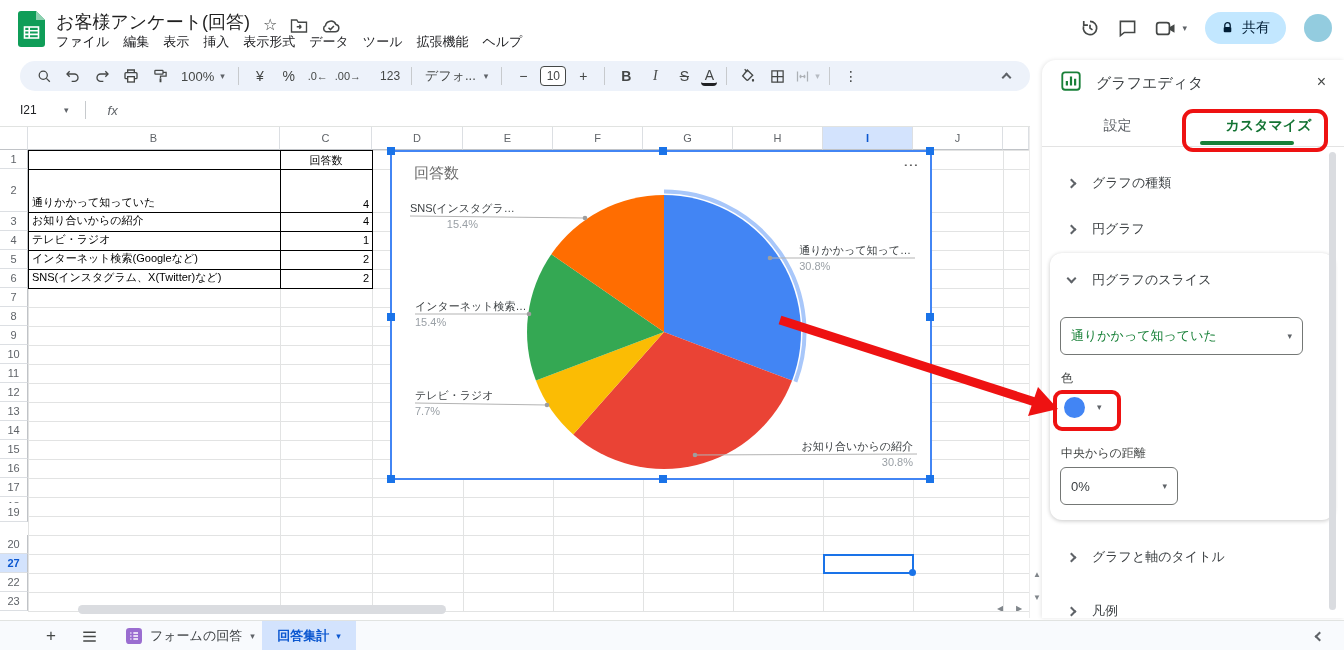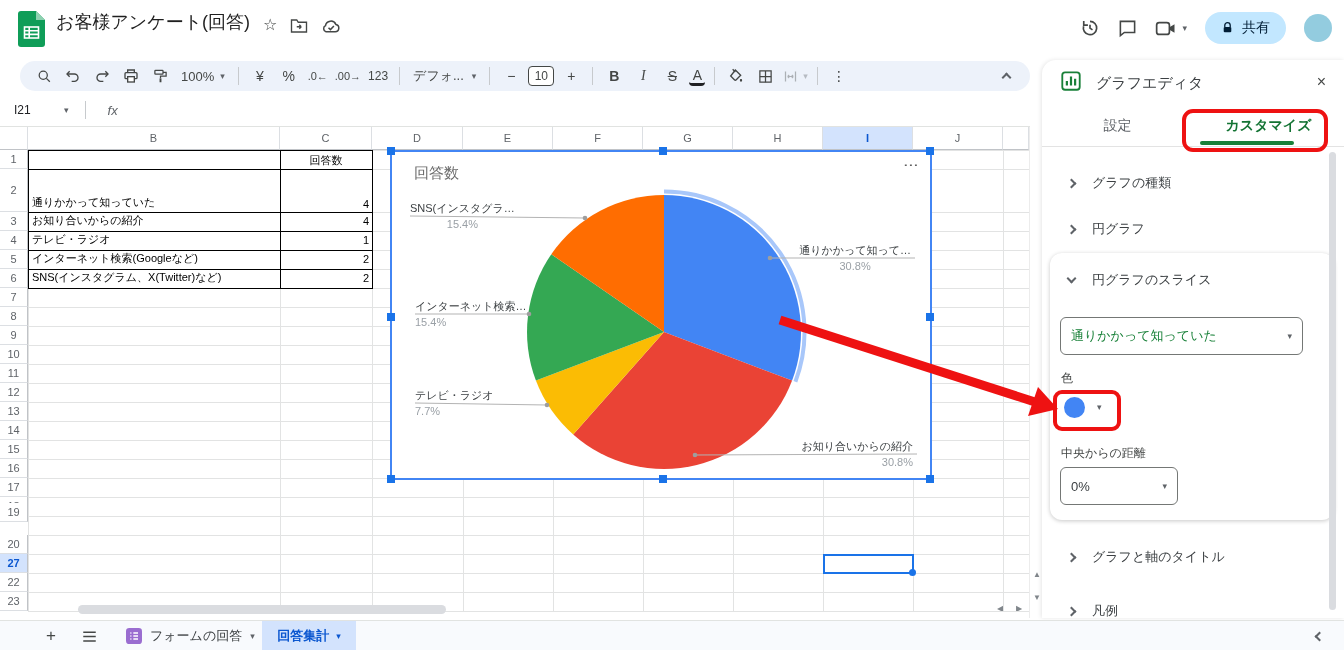--- a/index.html
+++ b/index.html
@@ -26,21 +26,21 @@
   .caret{font-size:9px;color:#5f6368;line-height:1;}
   .fsize-box{width:26px;height:20px;border:1px solid #444746;border-radius:4px;display:flex;align-items:center;justify-content:center;font-size:12px;color:#444746;background:#fff;}
   .chev{display:inline-block;width:7px;height:7px;border-right:2px solid #5f6368;border-bottom:2px solid #5f6368;}
   .chev.r{transform:rotate(-45deg);}
   .chev.d{transform:rotate(45deg);}
   .chev.u{transform:rotate(-135deg);}
   .chev.l{transform:rotate(135deg);}
   
   #formula-bar{position:absolute;left:0;top:94px;width:1030px;height:33px;background:#fff;border-bottom:1px solid #e1e3e1;
                display:flex;align-items:center;}
-  .cellref{width:64px;padding-left:14px;font-size:12px;color:#202124;}
+  .cellref{width:64px;padding-left:20px;font-size:12px;color:#202124;}
   .fx{font-style:italic;font-size:13px;color:#5f6368;margin-left:18px;}
   
   #grid-area{position:absolute;left:0;top:127px;width:1030px;height:491px;background:#fff;overflow:hidden;}
   .colhead{position:absolute;top:0;height:23px;background:#fff;border-right:1px solid #dcdfe3;border-bottom:1px solid #c0c3c7;
            display:flex;align-items:center;justify-content:center;font-size:11px;color:#5f6368;z-index:4;}
   .colhead.sel{background:#d3e3fd;color:#0b57d0;font-weight:bold;}
   .rowhead{position:absolute;left:0;width:28px;background:#fff;border-right:1px solid #c0c3c7;border-bottom:1px solid #dcdfe3;
            display:flex;align-items:center;justify-content:center;font-size:11px;color:#5f6368;z-index:4;}
   .rowhead.sel{background:#d3e3fd;color:#0b57d0;font-weight:bold;}
   .vline{position:absolute;width:1px;background:#e2e3e3;z-index:1;}
@@ -109,20 +109,31 @@
           <path d="M9 11h6m0 0l-2.6-2.6M15 11l-2.6 2.6" stroke="#444746" stroke-width="1.8" fill="none"></path>
         </svg>
     </span>
     <span class="t-icn">
       <svg width="20" height="16" viewBox="0 0 24 18">
           <path d="M6 16h11a4.5 4.5 0 0 0 .8-8.9A6.5 6.5 0 0 0 5.4 8.6 4 4 0 0 0 6 16z" fill="none" stroke="#444746" stroke-width="1.8"></path>
           <path d="M9 11l2.3 2.3L15.5 9" stroke="#444746" stroke-width="1.8" fill="none"></path>
         </svg>
     </span>
   </div>
+  <div id="menu-row">
+      <span class="menu-item">ファイル</span>
+      <span class="menu-item">編集</span>
+      <span class="menu-item">表示</span>
+      <span class="menu-item">挿入</span>
+      <span class="menu-item">表示形式</span>
+      <span class="menu-item">データ</span>
+      <span class="menu-item">ツール</span>
+      <span class="menu-item">拡張機能</span>
+      <span class="menu-item">ヘルプ</span>
+    </div>
 
   <div class="top-right">
     <span class="t-icn">
       <svg width="20" height="20" viewBox="0 0 24 24">
           <path d="M12 4a8 8 0 1 1-7.7 5.8" fill="none" stroke="#444746" stroke-width="2"></path>
           <path d="M4.5 3.5v5h5" fill="none" stroke="#444746" stroke-width="2"></path>
           <path d="M12 8v4.2l3 2" stroke="#444746" stroke-width="2" fill="none"></path>
         </svg>
     </span>
     <span class="t-icn">
@@ -182,21 +193,21 @@
       </span>
     <span class="tb-icn" style="gap:6px;width:auto;padding:0 4px;">
       <span class="tb-txt">100%</span>
         <span class="caret">▾</span>
     </span>
     <span class="divider"></span>
     <span class="tb-icn">¥</span>
     <span class="tb-icn">%</span>
     <span class="tb-icn" style="font-size:11px;">.0←</span>
     <span class="tb-icn" style="font-size:11px;">.00→</span>
-    <span class="tb-icn" style="font-size:12px;">123</span>
+    <span class="tb-icn" style="font-size:12px;margin-left:12px;">123</span>
     <span class="divider"></span>
     <span class="tb-icn" style="gap:8px;width:auto;padding:0 4px;">
       <span class="tb-txt">デフォ...</span>
         <span class="caret">▾</span>
     </span>
     <span class="divider"></span>
     <span class="tb-icn">−</span>
     <span class="fsize-box">10</span>
     <span class="tb-icn">+</span>
     <span class="divider"></span>
@@ -362,21 +373,21 @@
           <line x1="23" y1="251" x2="155" y2="253" stroke="#b3b3b3" stroke-width="1"></line>
           <circle cx="155" cy="253" r="2.3" fill="#9e9e9e"></circle>
           <line x1="303" y1="303" x2="525" y2="302" stroke="#b3b3b3" stroke-width="1"></line>
           <circle cx="303" cy="303" r="2.3" fill="#9e9e9e"></circle>
         </svg>
       <div id="pie-labels">
           <div class="pie-lbl" style="left:18px;top:50px;text-align:center">
             <div class="pl-name">SNS(インスタグラ…</div>
             <div class="pl-pct">15.4%</div>
           </div>
-          <div class="pie-lbl" style="right:19px;top:92px;text-align:center">
+          <div class="pie-lbl" style="right:19px;top:92px;text-align:left">
             <div class="pl-name">通りかかって知って…</div>
             <div class="pl-pct">30.8%</div>
           </div>
           <div class="pie-lbl" style="left:23px;top:148px;text-align:left">
             <div class="pl-name">インターネット検索…</div>
             <div class="pl-pct">15.4%</div>
           </div>
           <div class="pie-lbl" style="left:23px;top:237px;text-align:left">
             <div class="pl-name">テレビ・ラジオ</div>
             <div class="pl-pct">7.7%</div>

